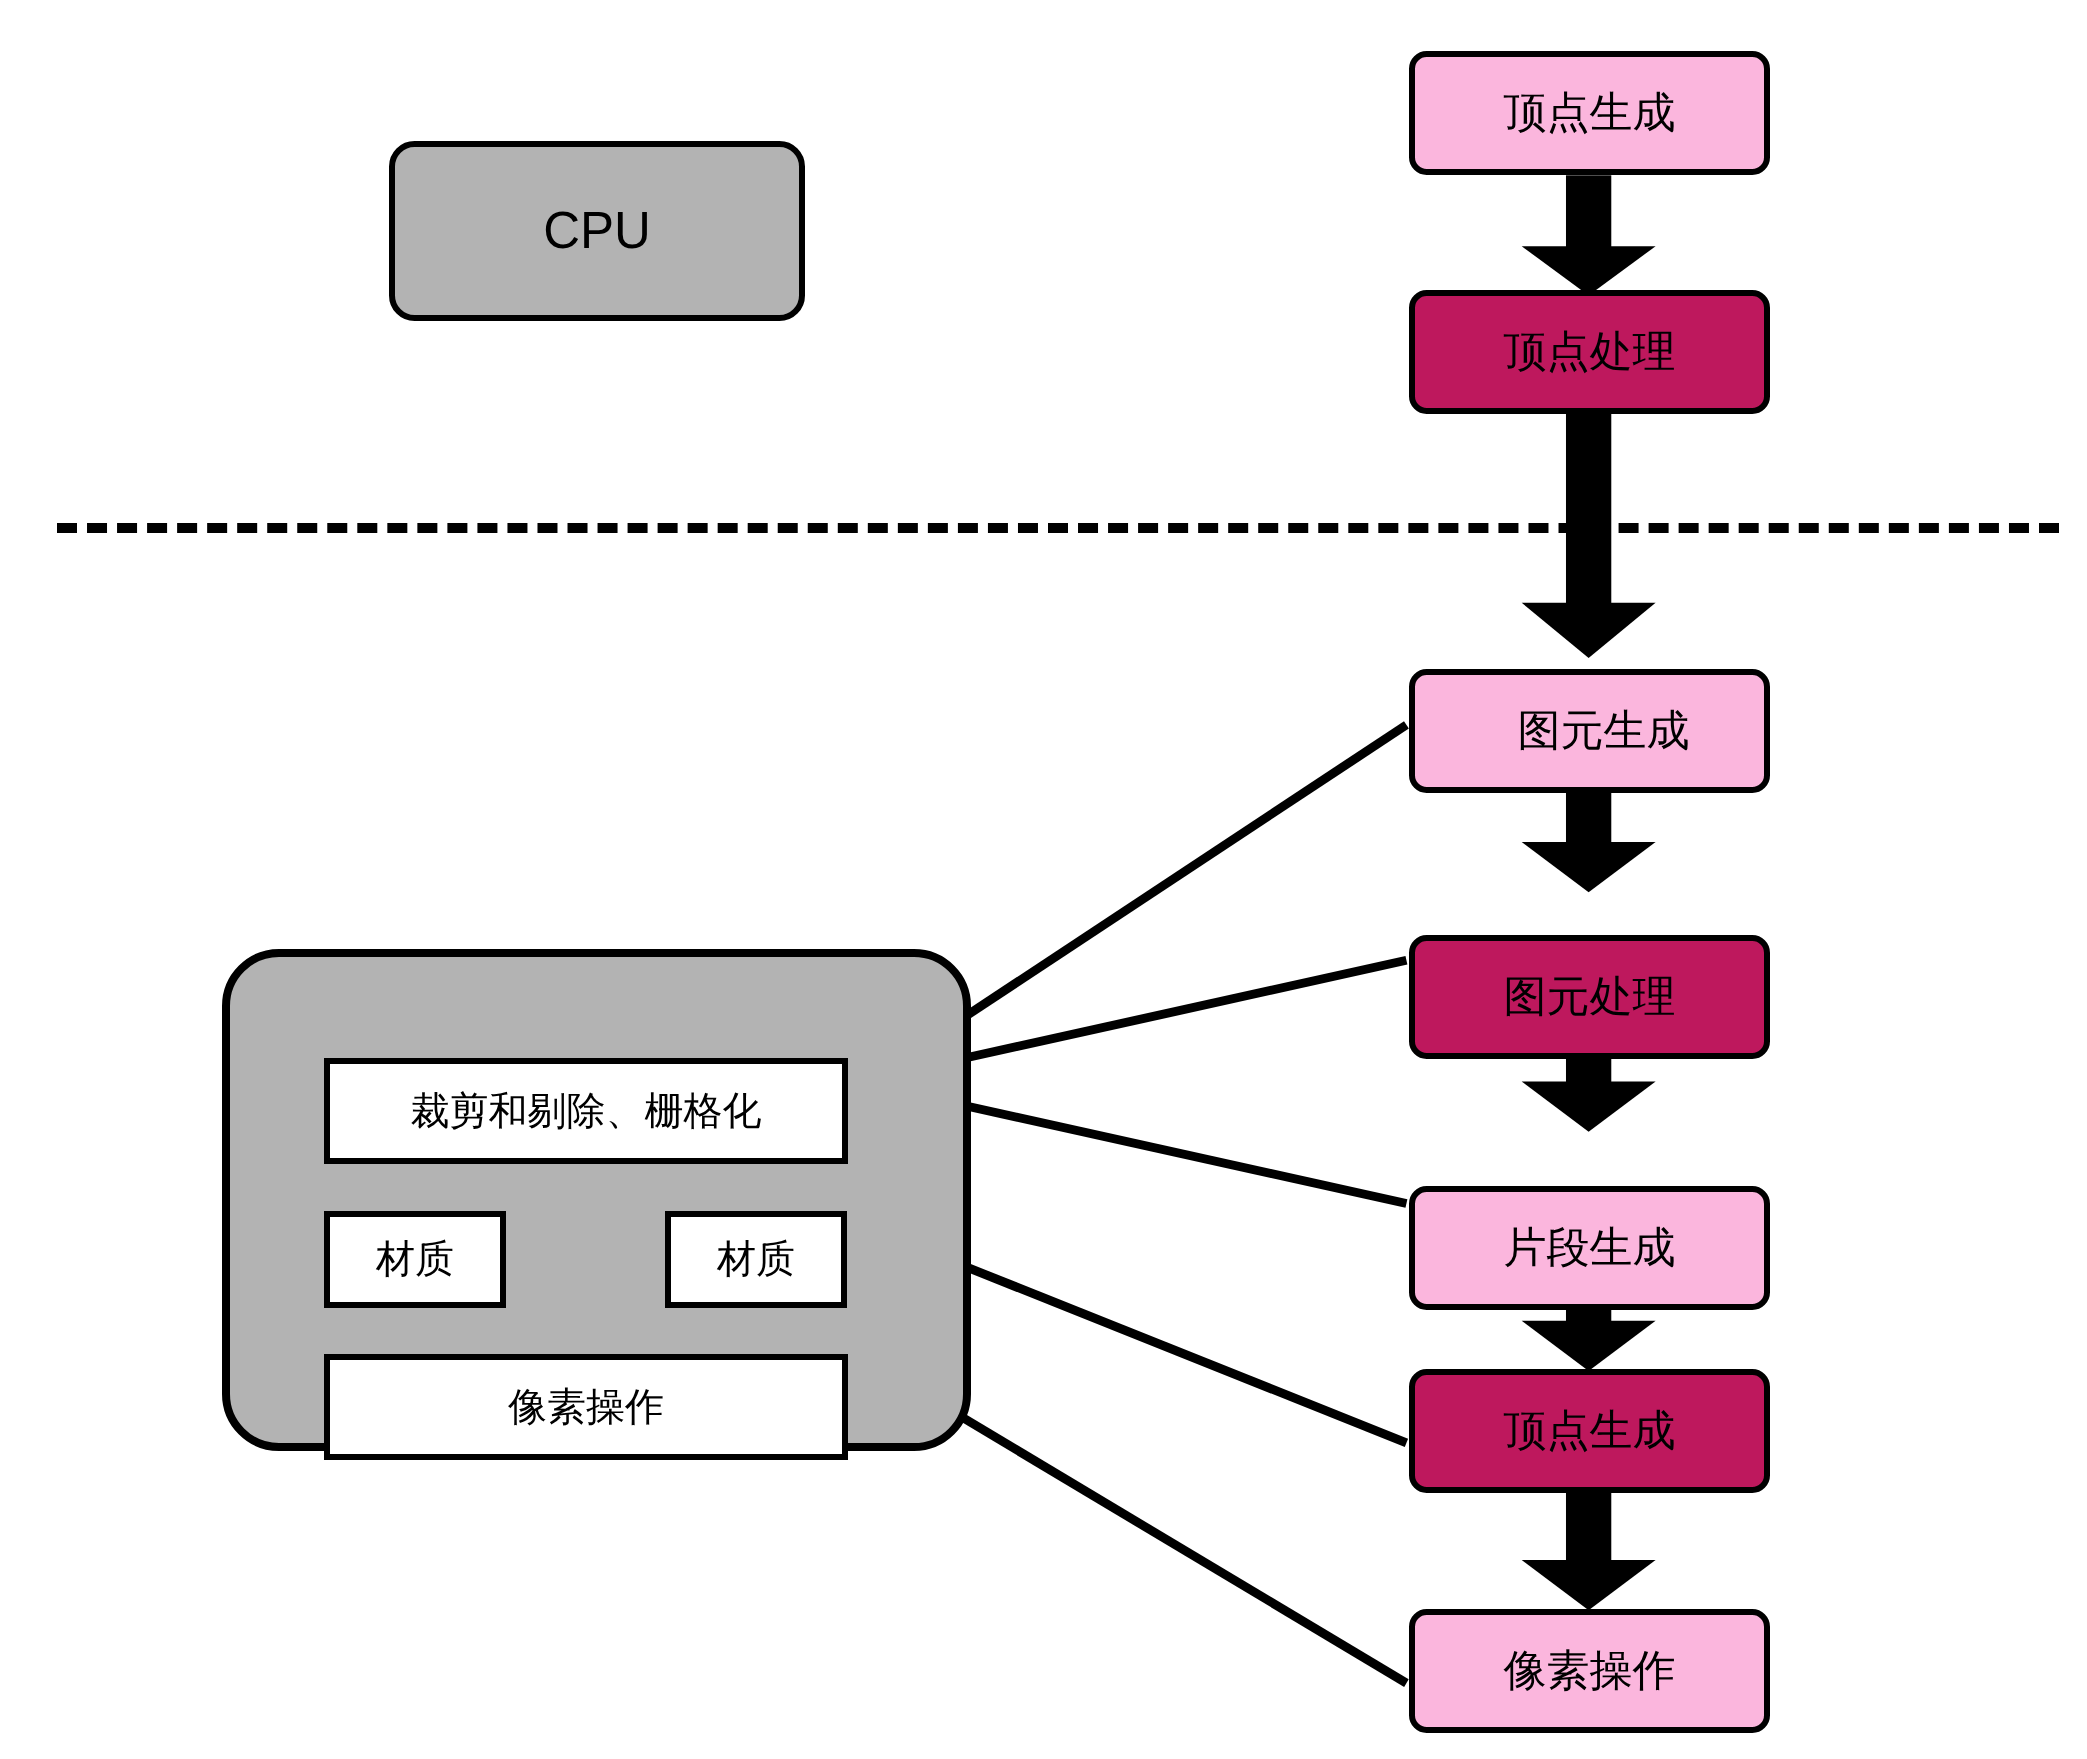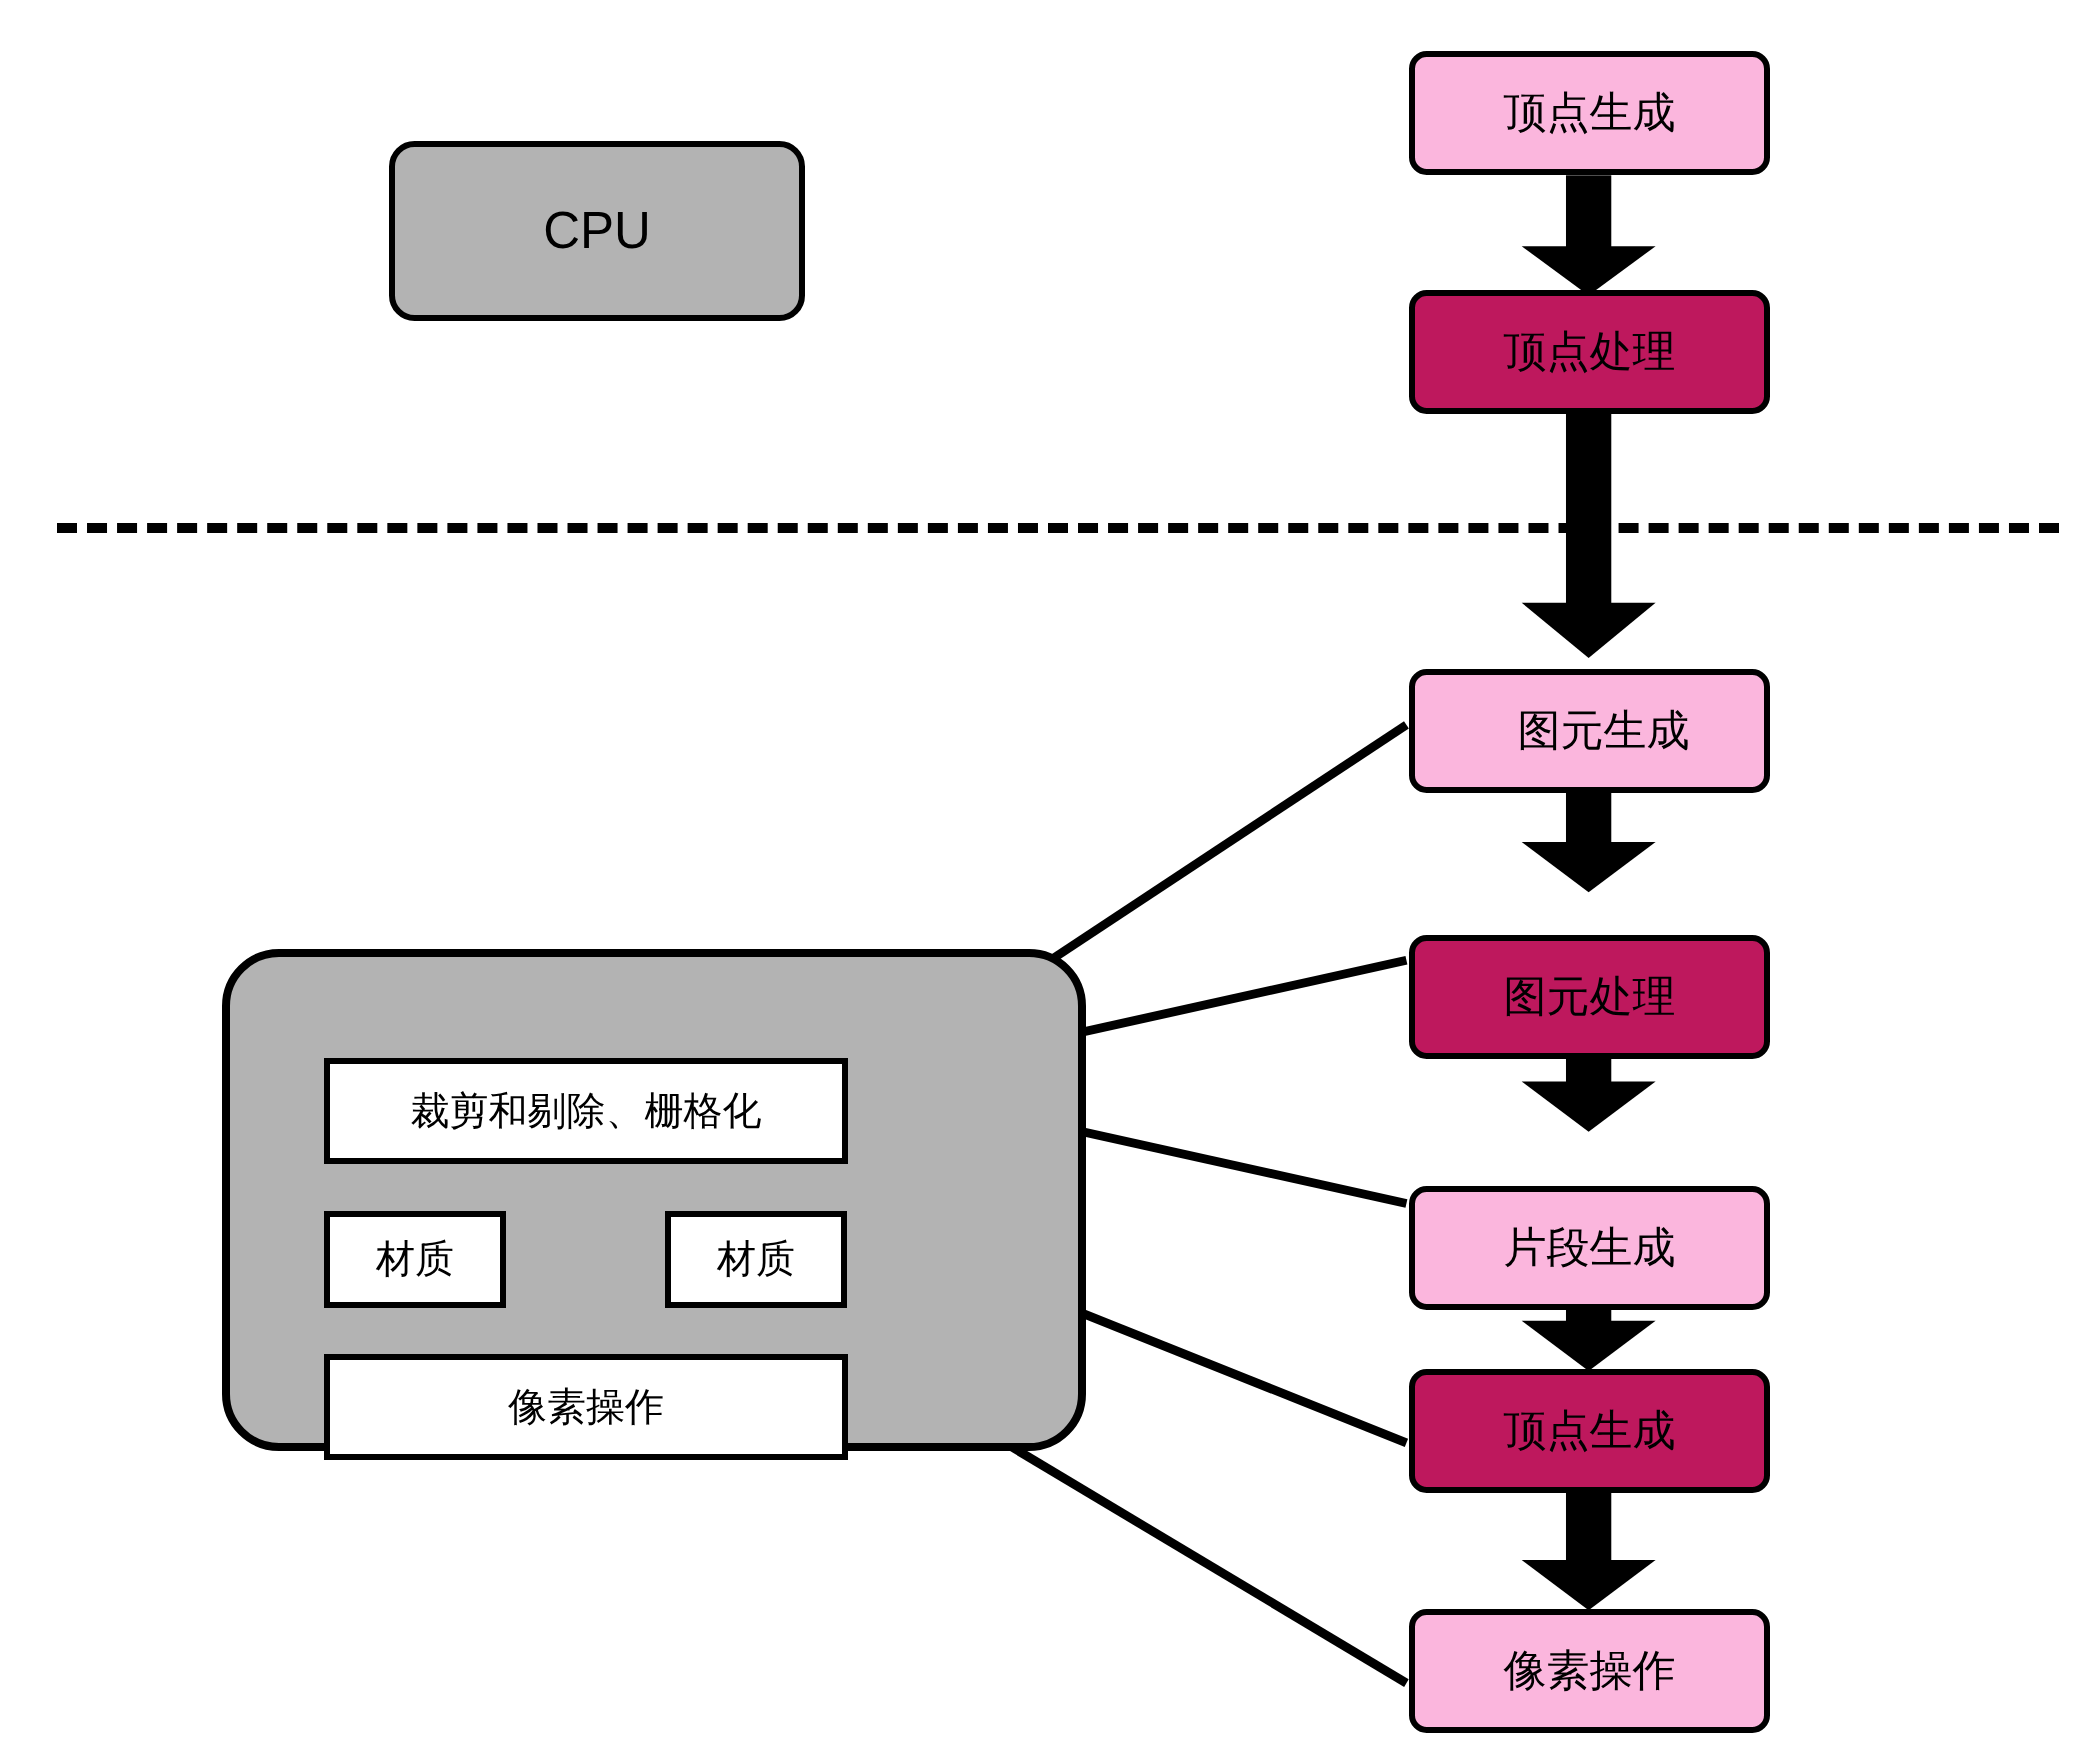--- a/index.html
+++ b/index.html
@@ -52,21 +52,21 @@
     width: 416px;
     height: 180px;
     border-radius: 25.6px;
     font-size: 51px;
   }
 
   .gpu-group {
     position: absolute;
     left: 222px;
     top: 949px;
-    width: 864px;
+    width: 749px;
     height: 502px;
     box-sizing: border-box;
     border: 8.9px solid #000000;
     border-radius: 57px;
     background: #B3B3B3;
   }
 
   .unit {
     position: absolute;
     box-sizing: border-box;

